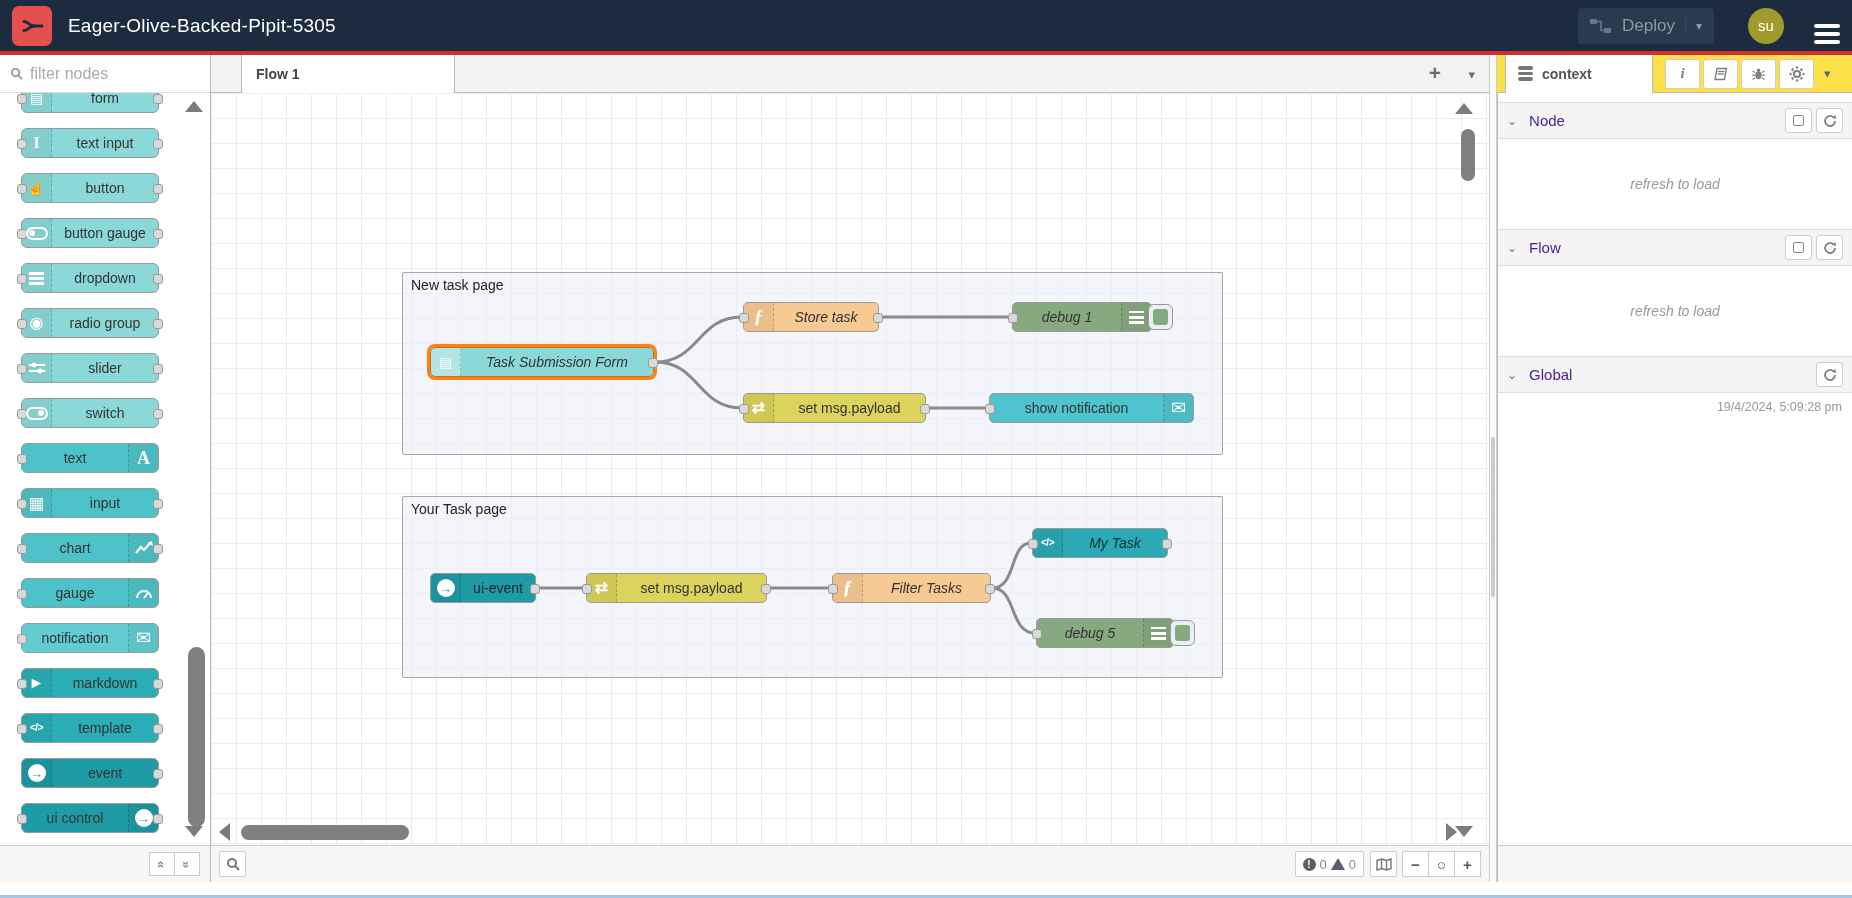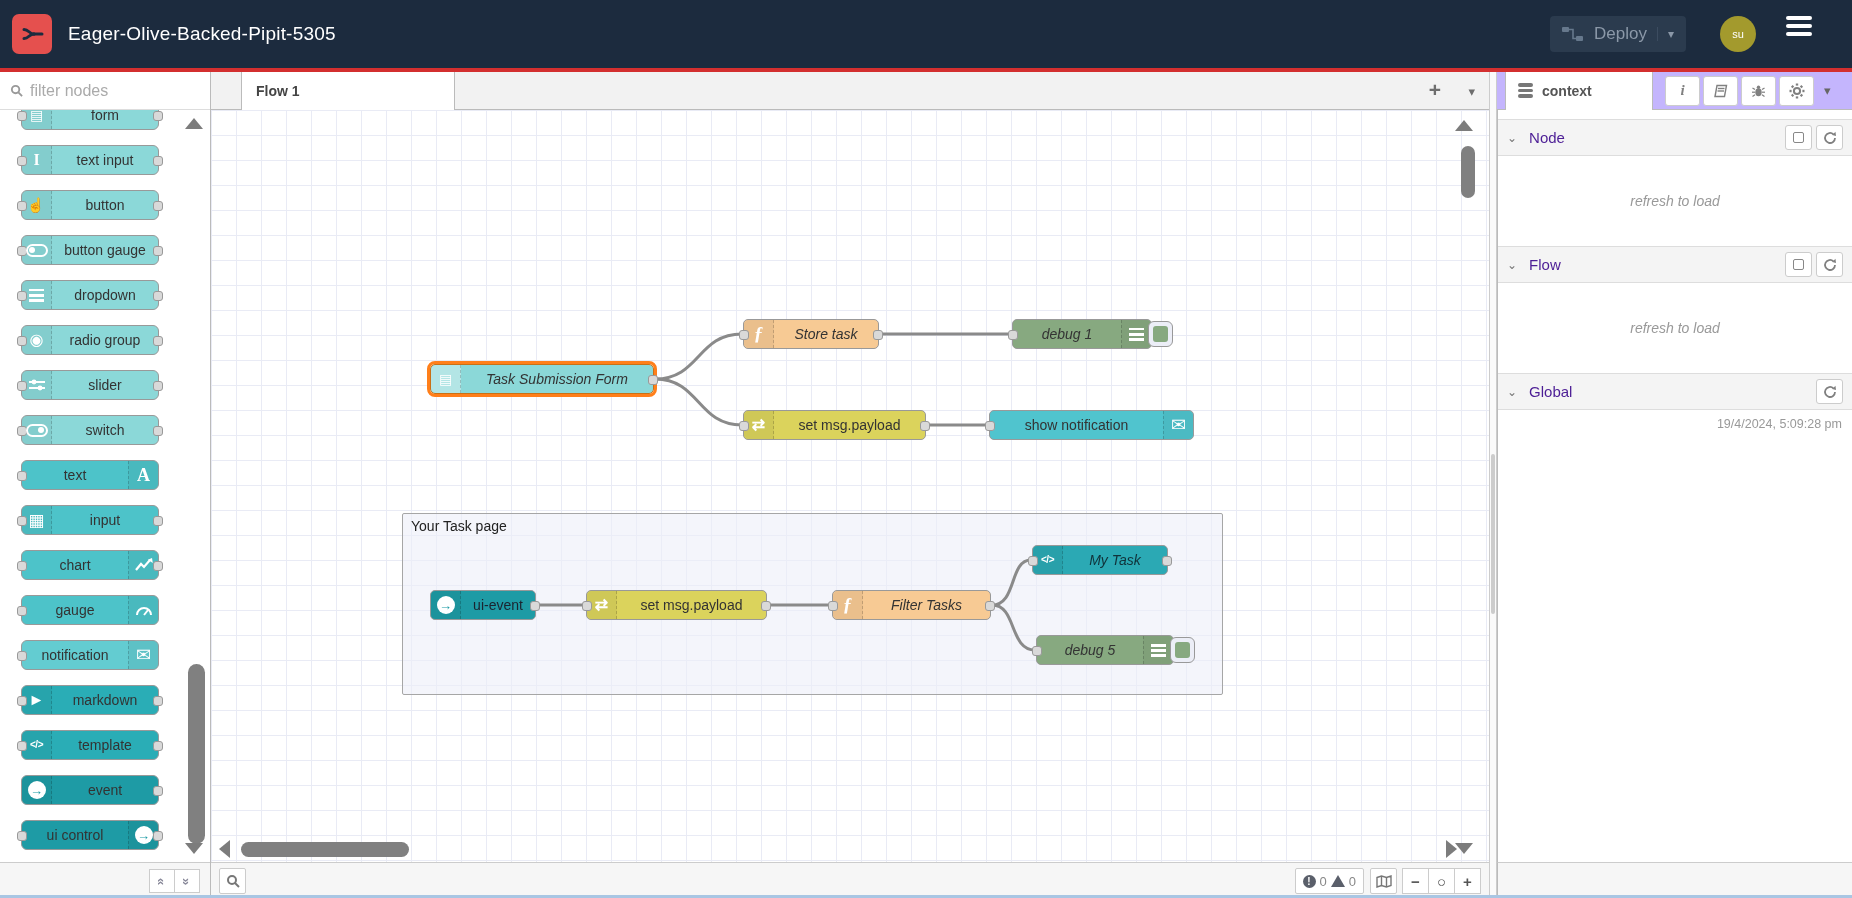--- a/index.html
+++ b/index.html
@@ -1,26 +1,26 @@
 <!DOCTYPE html>
 <html><head>
 <meta charset="utf-8">
 <style>
   * { margin:0; padding:0; box-sizing:border-box; }
   body { font-family:"Liberation Sans", sans-serif; background:#ddd; }
   .app { width:1852px; height:898px; position:relative; background:#fff; overflow:hidden; border-bottom:3px solid #a9c6e3; }
 
   
-  .header { height:72px; background:#1c2b3e; border-bottom:4px solid #d32f2f; display:flex; align-items:center; }
+  .header { height:55px; background:#1c2b3e; border-bottom:4px solid #d32f2f; display:flex; align-items:center; }
   .logo { width:40px; height:40px; background:#e5504e; border-radius:7px; margin-left:12px; display:flex; align-items:center; justify-content:center; }
   .app-title { color:#fff; font-size:19px; margin-left:16px; letter-spacing:.2px; }
-  .header-right { margin-left:auto; display:flex; align-items:flex-start; padding-right:40px; }
+  .header-right { margin-left:auto; display:flex; align-items:flex-end; padding-right:12px; }
   .deploy-btn { background:#2b3b4e; border-radius:4px; height:36px; padding:0 12px; display:flex; align-items:center; gap:10px; color:#8b98a8; font-size:17px; }
   .deploy-caret { font-size:12px; padding-left:10px; border-left:1px solid #3c4c60; }
-  .user-badge { width:36px; height:36px; border-radius:50%; background:#a39a2d; color:#fff; font-size:11px; display:flex; align-items:center; justify-content:center; margin-left:34px; }
+  .user-badge { width:36px; height:36px; border-radius:50%; background:#a39a2d; color:#fff; font-size:15px; display:flex; align-items:center; justify-content:center; margin-left:34px; }
   .burger { margin-left:30px; display:flex; flex-direction:column; gap:4px; cursor:pointer; }
   .burger span { width:26px; height:4px; background:#fff; border-radius:2px; }
 
   
   .main { display:flex; height:827px; }
 
   
   .palette { width:211px; border-right:1px solid #bbb; display:flex; flex-direction:column; background:#fff; }
   .palette-search { height:38px; border-bottom:1px solid #ddd; display:flex; align-items:center; padding:0 10px; gap:7px; color:#999; }
   .palette-search input { border:none; outline:none; font-size:16px; color:#555; width:150px; font-family:inherit; }
@@ -94,21 +94,21 @@
   .warn-ic { width:0; height:0; border-left:7px solid transparent; border-right:7px solid transparent; border-bottom:12px solid #5a5f6a; }
   .zoom-group { display:flex; }
   .zoom-group .cf-btn { border-radius:0; margin-left:-1px; font-size:15px; font-weight:bold; color:#555; }
 
   
   .splitter { width:8px; background:#fafafa; border-left:1px solid #ccc; border-right:1px solid #ccc; position:relative; }
   .splitter::after { content:""; position:absolute; left:1px; top:382px; width:4px; height:160px; background:#ccc; border-radius:2px; }
 
   
   .sidebar { width:355px; display:flex; flex-direction:column; background:#fff; }
-  .sb-tabbar { height:38px; background:#c4b5fd; border-bottom:1px solid #bbb; display:flex; align-items:center; }
+  .sb-tabbar { height:38px; background:#fde047; border-bottom:1px solid #bbb; display:flex; align-items:center; }
   .sb-tab { width:148px; height:38px; background:#fff; border-left:1px solid #bbb; border-right:1px solid #bbb; margin-left:8px; display:flex; align-items:center; gap:9px; padding-left:12px; font-size:14px; font-weight:bold; color:#555; }
   .stack-ic { display:flex; flex-direction:column; gap:2px; }
   .stack-ic span { width:15px; height:3.5px; background:#777; border-radius:2px; }
   .sb-btns { display:flex; gap:3px; margin-left:12px; }
   .sb-btn { width:35px; height:30px; background:#fff; border:1px solid #ccc; border-radius:3px; display:flex; align-items:center; justify-content:center; color:#808080; }
   .sb-caret { margin-left:10px; color:#666; font-size:13px; }
   .sb-body { flex:1; border-left:1px solid #bbb; padding-top:9px; overflow:hidden; }
   .ctx-header { height:37px; background:#f4f4f4; border-top:1px solid #ddd; border-bottom:1px solid #ddd; display:flex; align-items:center; padding:0 9px; }
   .ctx-chev { color:#777; font-size:12px; margin-right:12px; }
   .ctx-label { font-size:15px; font-weight:normal; color:#4c1d95; }
@@ -331,20 +331,23 @@
       <div class="tabbar">
         <div class="flow-tab">
             <span>Flow 1</span>
           </div>
         <div class="tab-plus">+</div>
         <div class="tab-list">▾</div>
       </div>
 
       <div class="canvas">
 
+        <div class="group" style="left:191px;top:179px;width:821px;height:183px">
+          <div class="group-label">New task page</div>
+        </div>
         <div class="group" style="left:191px;top:403px;width:821px;height:182px">
           <div class="group-label">Your Task page</div>
         </div>
 
         <svg class="wires" width="1278" height="752">
           <path d="M444 269 C489 269 486 224 531 224"></path>
           <path d="M444 269 C489 269 486 315 531 315"></path>
           <path d="M669 224 L800 224"></path>
           <path d="M716 315 L777 315"></path>
           <path d="M326 495 L374 495"></path>

